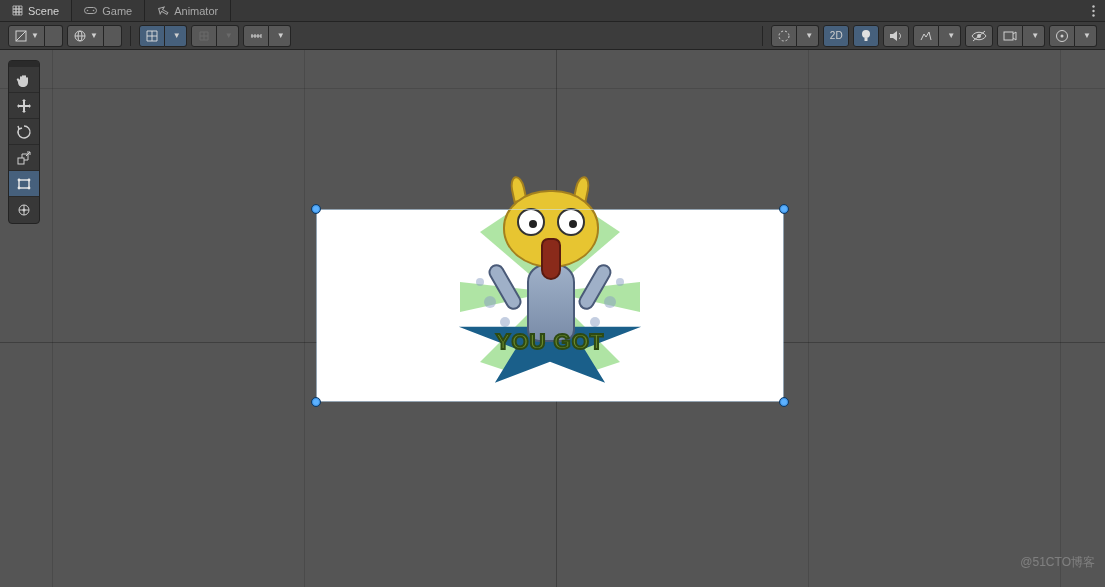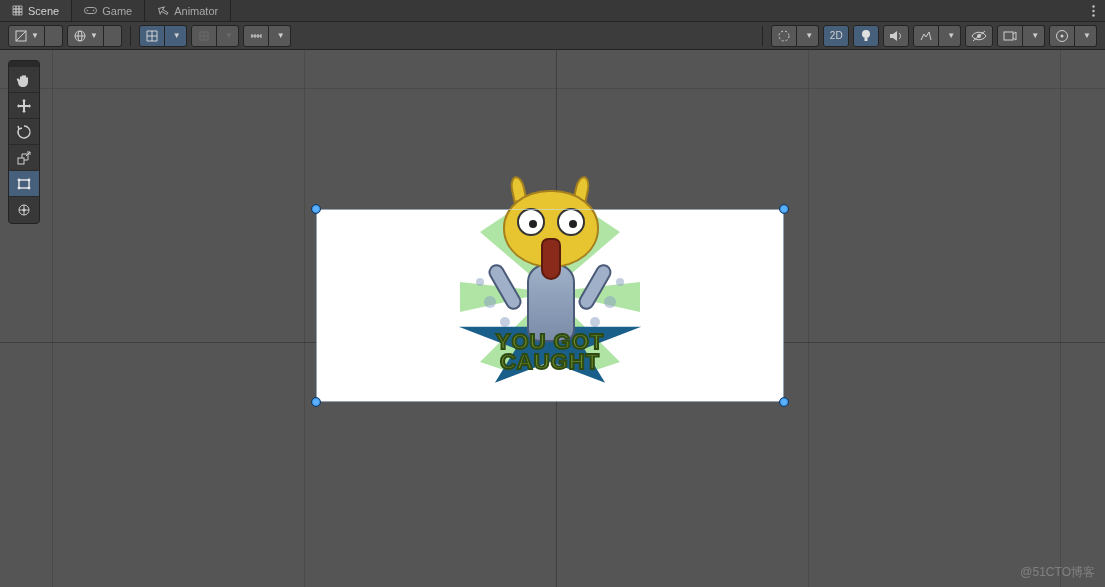--- a/index.html
+++ b/index.html
@@ -56,21 +56,21 @@
 .eye { position: absolute; width: 28px; height: 28px; background: #fff; border: 2px solid #333; border-radius: 50%; top: 26px; }
 .eye.l{left:92px}.eye.r{left:132px}
 .pupil{position:absolute;width:8px;height:8px;background:#222;border-radius:50%;top:10px;left:10px}
 .mouth{position:absolute;left:116px;top:56px;width:20px;height:42px;background:#8a2a1a;border:2px solid #5a1a10;border-radius:10px 10px 14px 14px}
 .body{position:absolute;left:102px;top:82px;width:48px;height:78px;background:linear-gradient(#9fb0c8,#7a8ca8);border:2px solid #4a5a78;border-radius:18px 18px 12px 12px}
 .arm{position:absolute;width:16px;height:50px;background:#9fb0c8;border:2px solid #4a5a78;border-radius:8px}
 .arm.l{left:72px;top:80px;transform:rotate(-30deg)}.arm.r{left:162px;top:80px;transform:rotate(30deg)}
 .star{position:absolute;left:30px;top:110px;width:190px;height:100px;background:#1a5f8a;clip-path:polygon(50% 0%,61% 35%,98% 35%,68% 57%,79% 91%,50% 70%,21% 91%,32% 57%,2% 35%,39% 35%)}
 .caption-text{position:absolute;left:0;right:0;top:150px;text-align:center;font-weight:900;font-size:22px;line-height:20px;color:#6a8a2e;-webkit-text-stroke:2px #2e4a12;letter-spacing:1px;font-family:Impact,sans-serif}
 
-.watermark { position: absolute; right: 10px; bottom: 6px; color: rgba(255,255,255,0.25); font-size: 12px; }
+.watermark { position: absolute; right: 10px; bottom: 16px; color: rgba(255,255,255,0.25); font-size: 12px; }
 </style>
 </head>
 <body>
 
 <div class="tab-bar">
   <div class="tab active">
     <span class="tab-icon">
         <svg width="11" height="11" viewBox="0 0 11 11">
           <path d="M1 1h3v3H1zM4 1h3v3H4zM7 1h3v3H7zM1 4h3v3H1zM4 4h3v3H4zM7 4h3v3H7zM1 7h3v3H1zM4 7h3v3H4zM7 7h3v3H7z" fill="none" stroke="#c4c4c4" stroke-width="0.8"></path>
         </svg>
@@ -320,21 +320,20 @@
         <div class="head"></div>
         <div class="eye l">
             <div class="pupil"></div>
           </div>
         <div class="eye r">
             <div class="pupil"></div>
           </div>
         <div class="mouth"></div>
         <div class="caption-text">
           <div>YOU GOT</div>
-          <div>CAUGHT</div>
         </div>
       </div>
     </div>
     <div class="sel-outline"></div>
     <div class="handle h-tl"></div>
     <div class="handle h-tr"></div>
     <div class="handle h-bl"></div>
     <div class="handle h-br"></div>
   </div>
 

